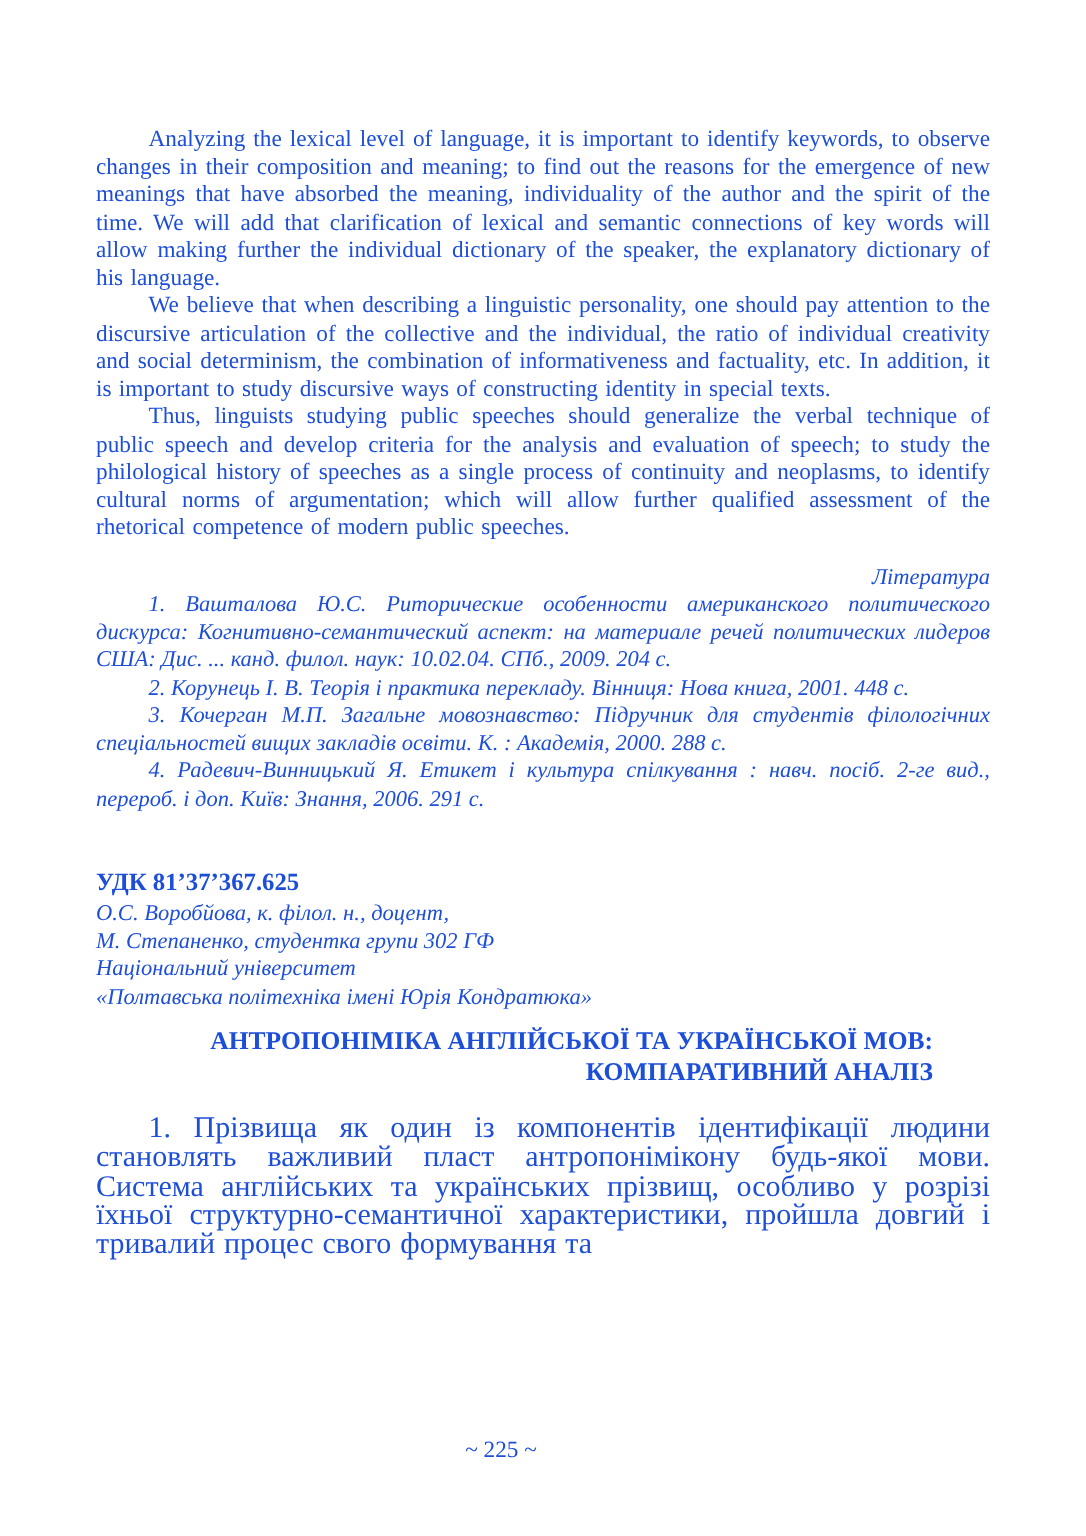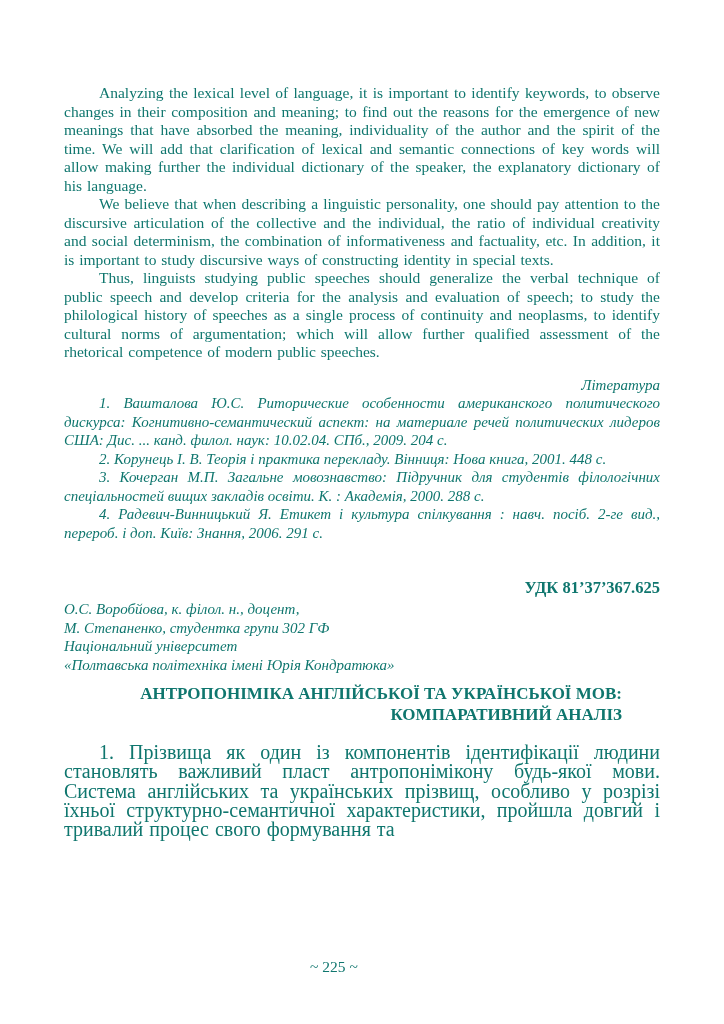--- a/index.html
+++ b/index.html
@@ -7,21 +7,21 @@
     padding: 0;
     background: #ffffff;
   }
   .page {
     position: relative;
     width: 668px;
     height: 1024px;
     background: #ffffff;
     overflow: hidden;
     font-family: "Liberation Serif", "DejaVu Serif", serif;
-    color: #0f766e;
+    color: #1d4ed8;
   }
   .content {
     position: absolute;
     left: 64px;
     top: 84px;
     width: 596px;
   }
   p.body-par {
     margin: 0;
     font-size: 15.5px;
@@ -47,21 +47,20 @@
     line-height: 18.5px;
     font-style: italic;
     text-align: justify;
     text-indent: 35px;
   }
   .udc {
     margin: 36px 0 0 0;
     font-size: 16.5px;
     line-height: 19px;
     font-weight: bold;
-    text-align: right;
   }
   .authors {
     margin-top: 3px;
   }
   .author-line {
     margin: 0;
     font-size: 15px;
     line-height: 18.5px;
     font-style: italic;
     text-align: left;

